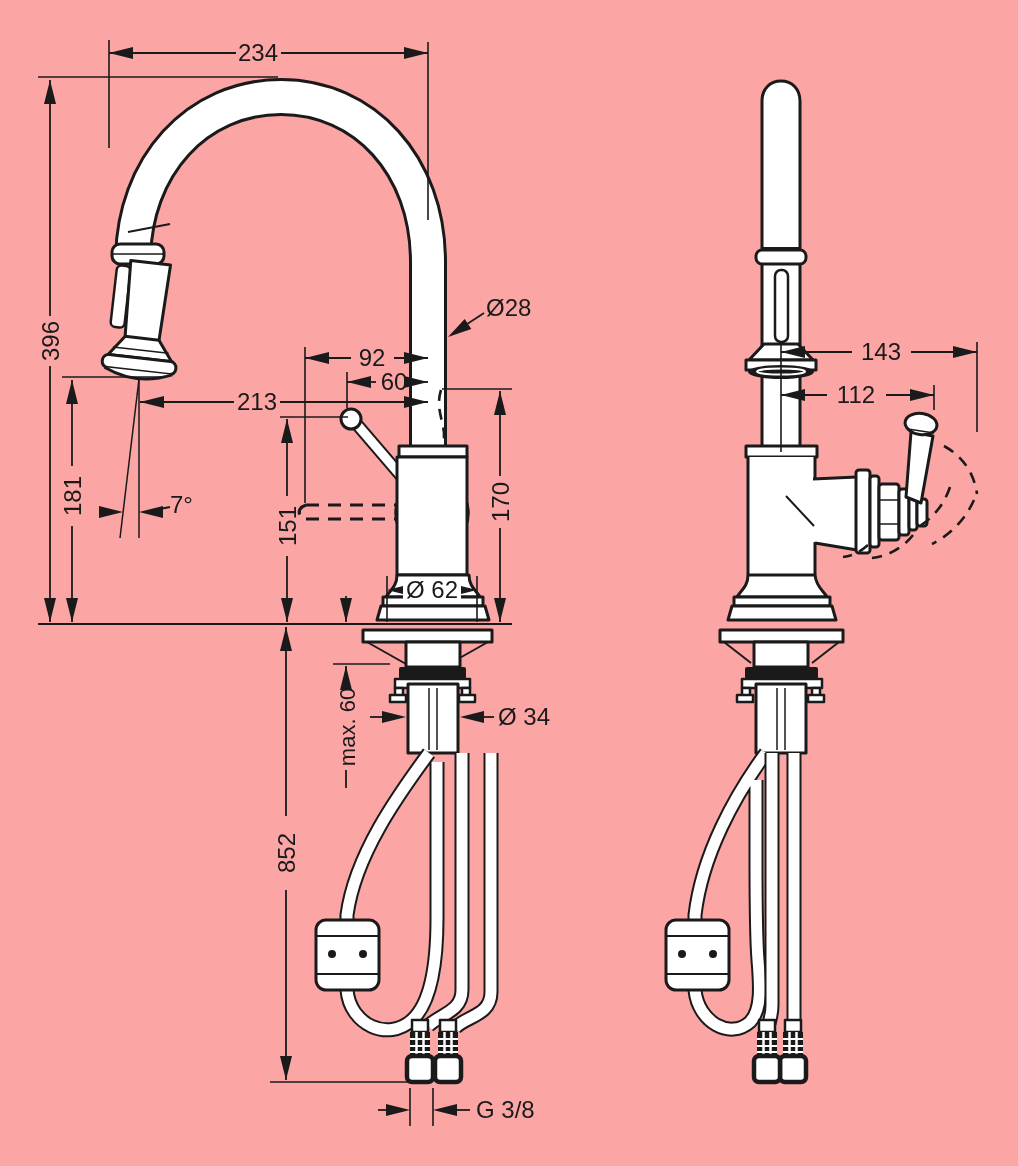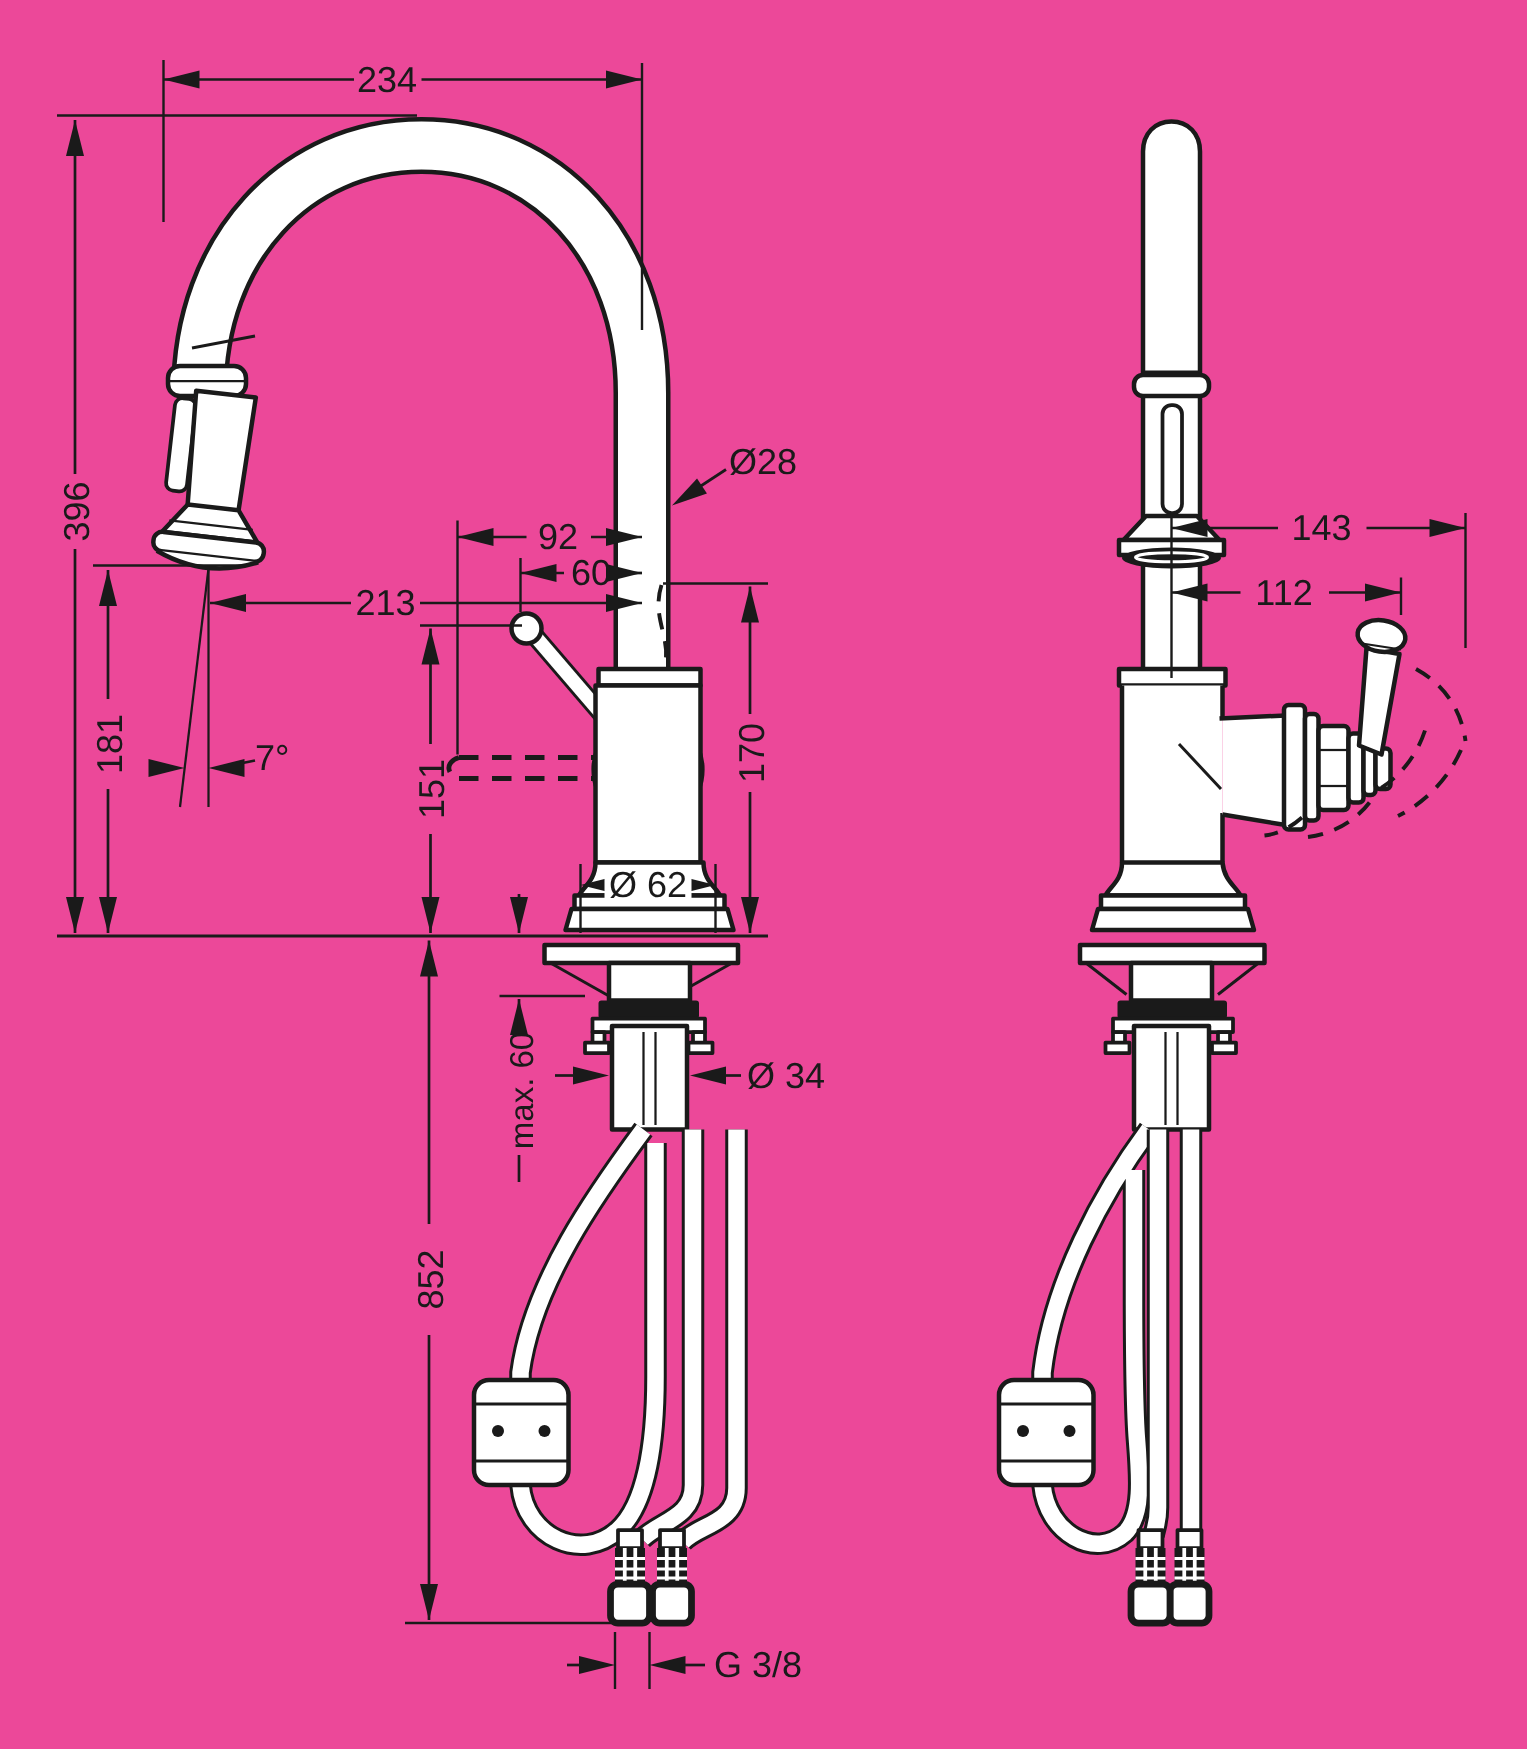--- a/index.html
+++ b/index.html
@@ -1,16 +1,16 @@
 <!DOCTYPE html>
 <html><head>
 <meta charset="utf-8">
 <style>
   html,body{margin:0;padding:0;background:#fff;}
-  .page{width:1018px;height:1166px;background:#ec4899;position:relative;overflow:hidden;}
+  .page{width:1018px;height:1166px;background:#fca5a5;position:relative;overflow:hidden;}
   svg{display:block;}
   .outline{fill:#ffffff;stroke:#1a1a1a;stroke-width:3;stroke-linejoin:round;}
   .outline2{fill:#ffffff;stroke:#1a1a1a;stroke-width:2.5;stroke-linejoin:round;}
   .edge{stroke:#1a1a1a;stroke-width:3;fill:none;stroke-linejoin:round;}
   .edge2{stroke:#1a1a1a;stroke-width:2;fill:none;}
   .innerline{stroke:#1a1a1a;stroke-width:1.5;fill:none;}
   .tube-outer{stroke:#1a1a1a;stroke-width:38;fill:none;}
   .tube-inner{stroke:#ffffff;stroke-width:32;fill:none;}
   .hose-outer{stroke:#1a1a1a;stroke-width:15;fill:none;}
   .hose-inner{stroke:#ffffff;stroke-width:11;fill:none;}

